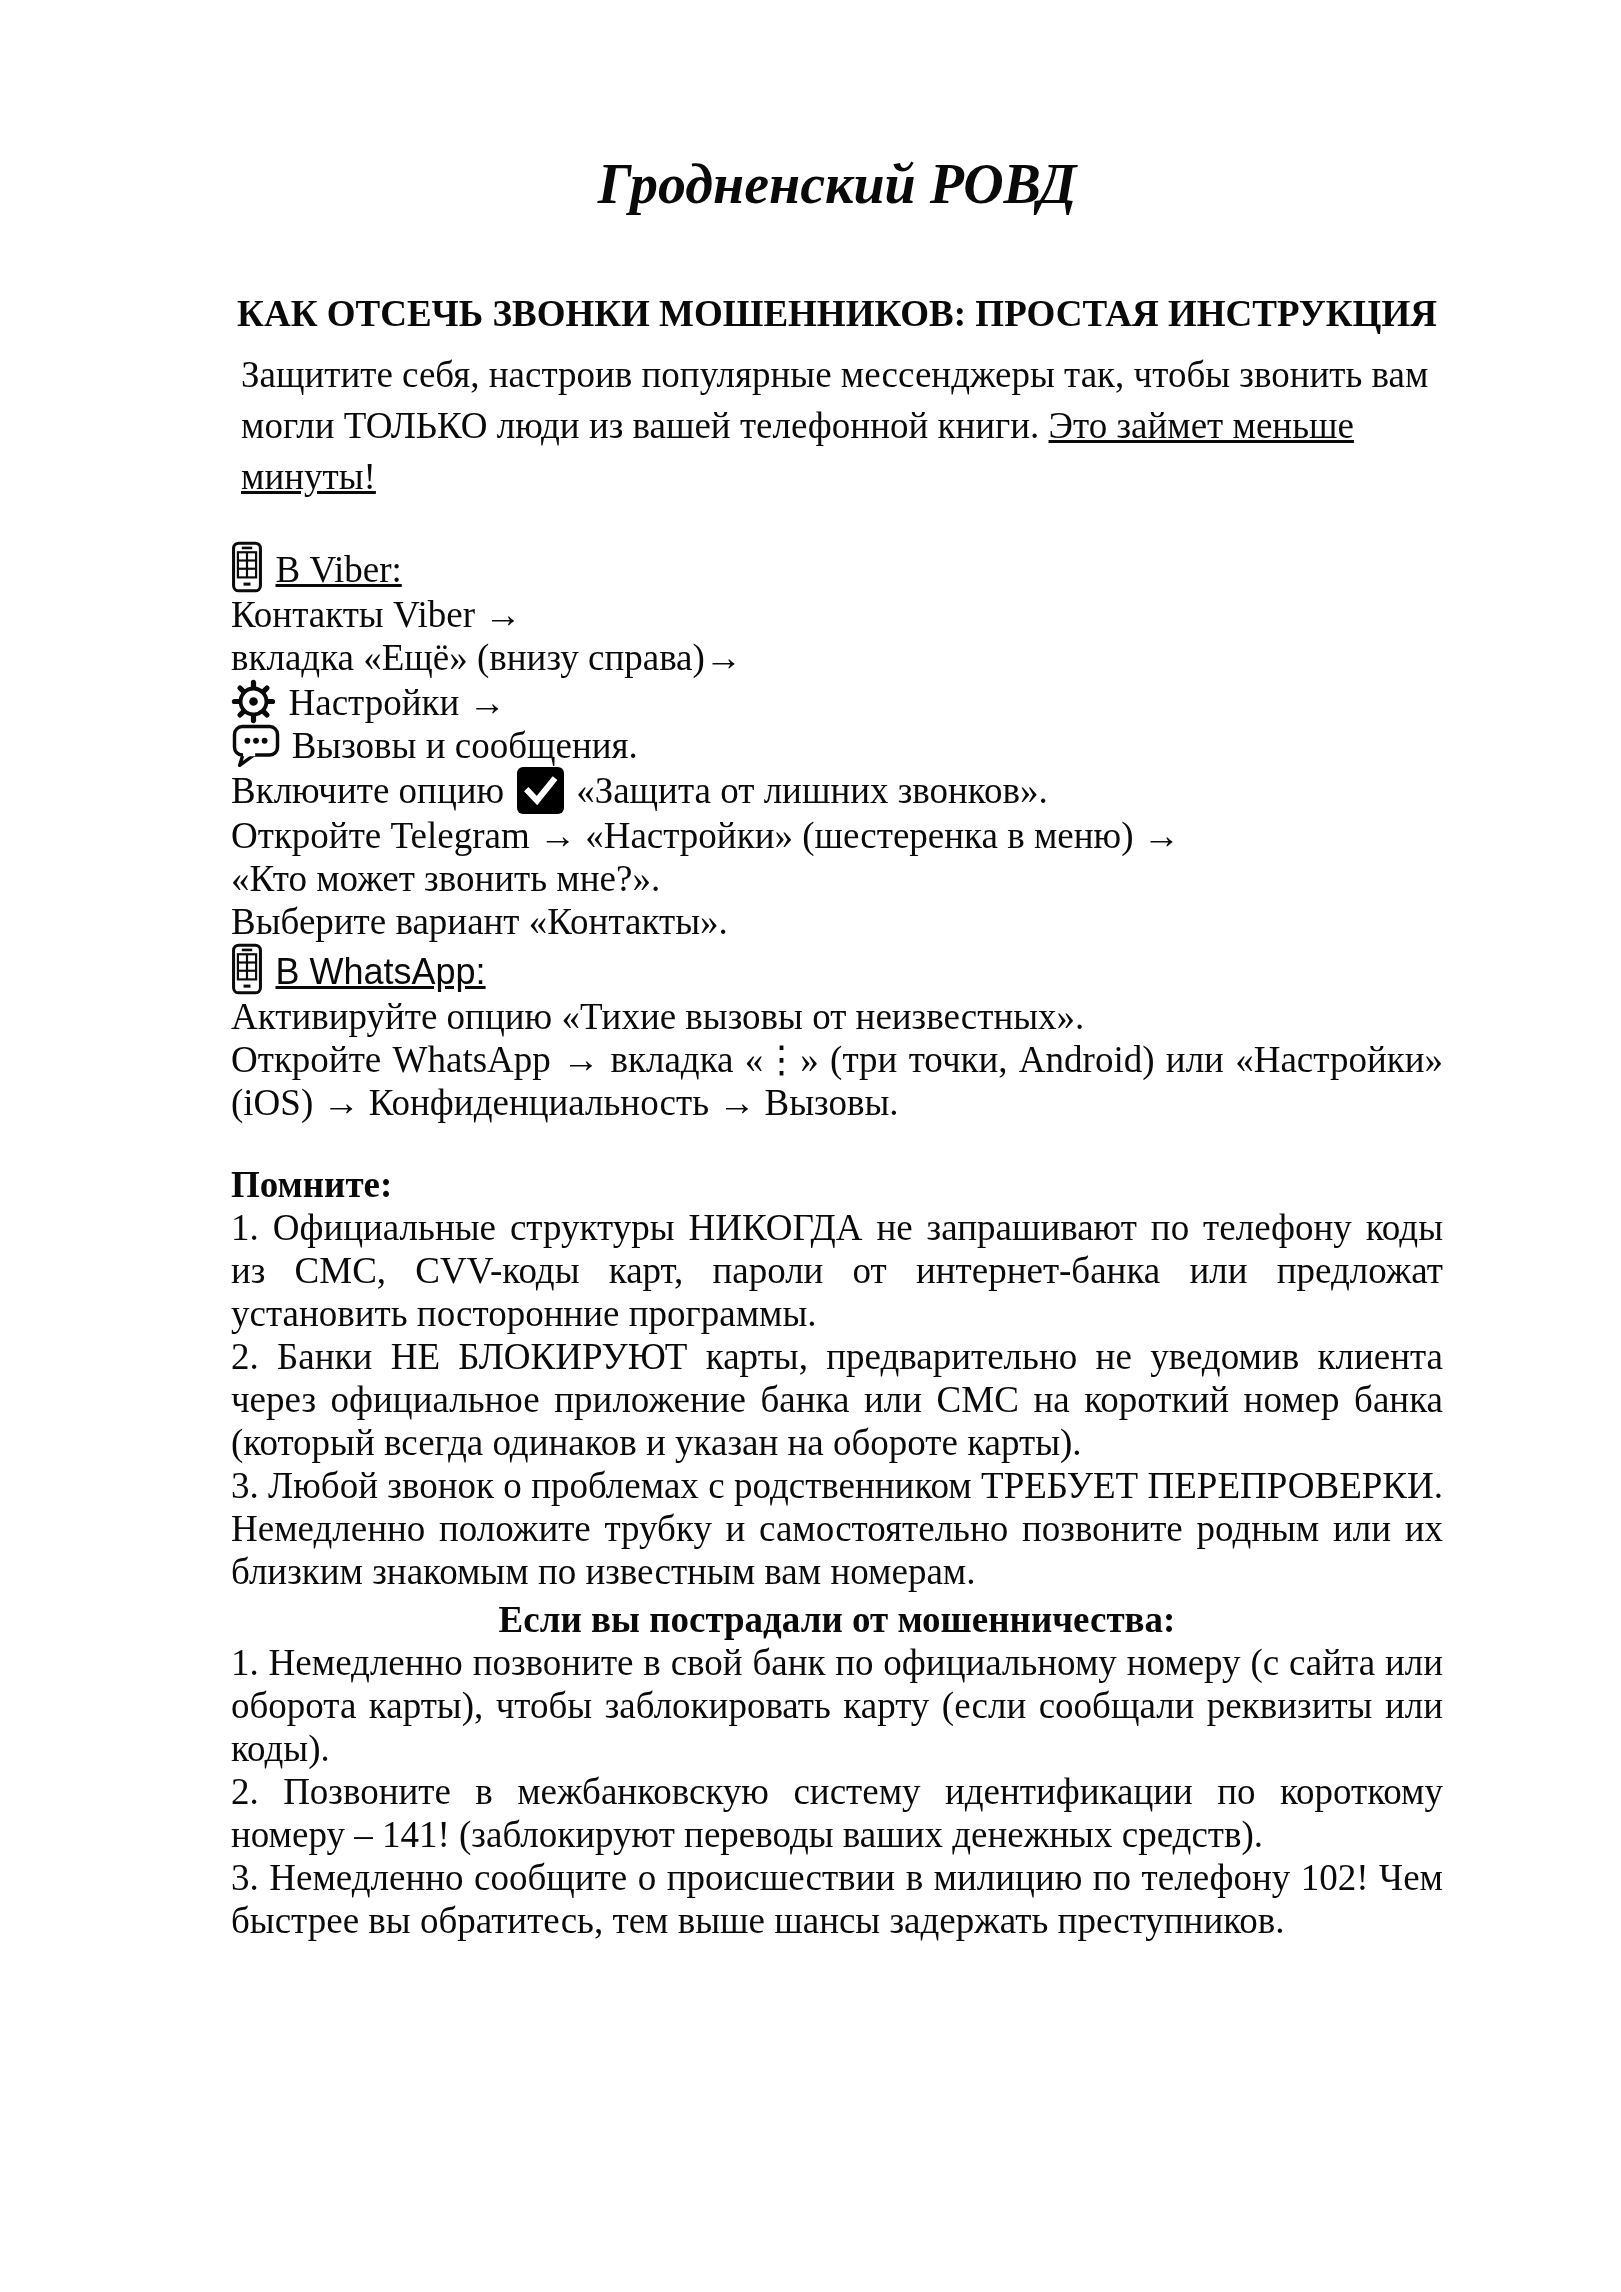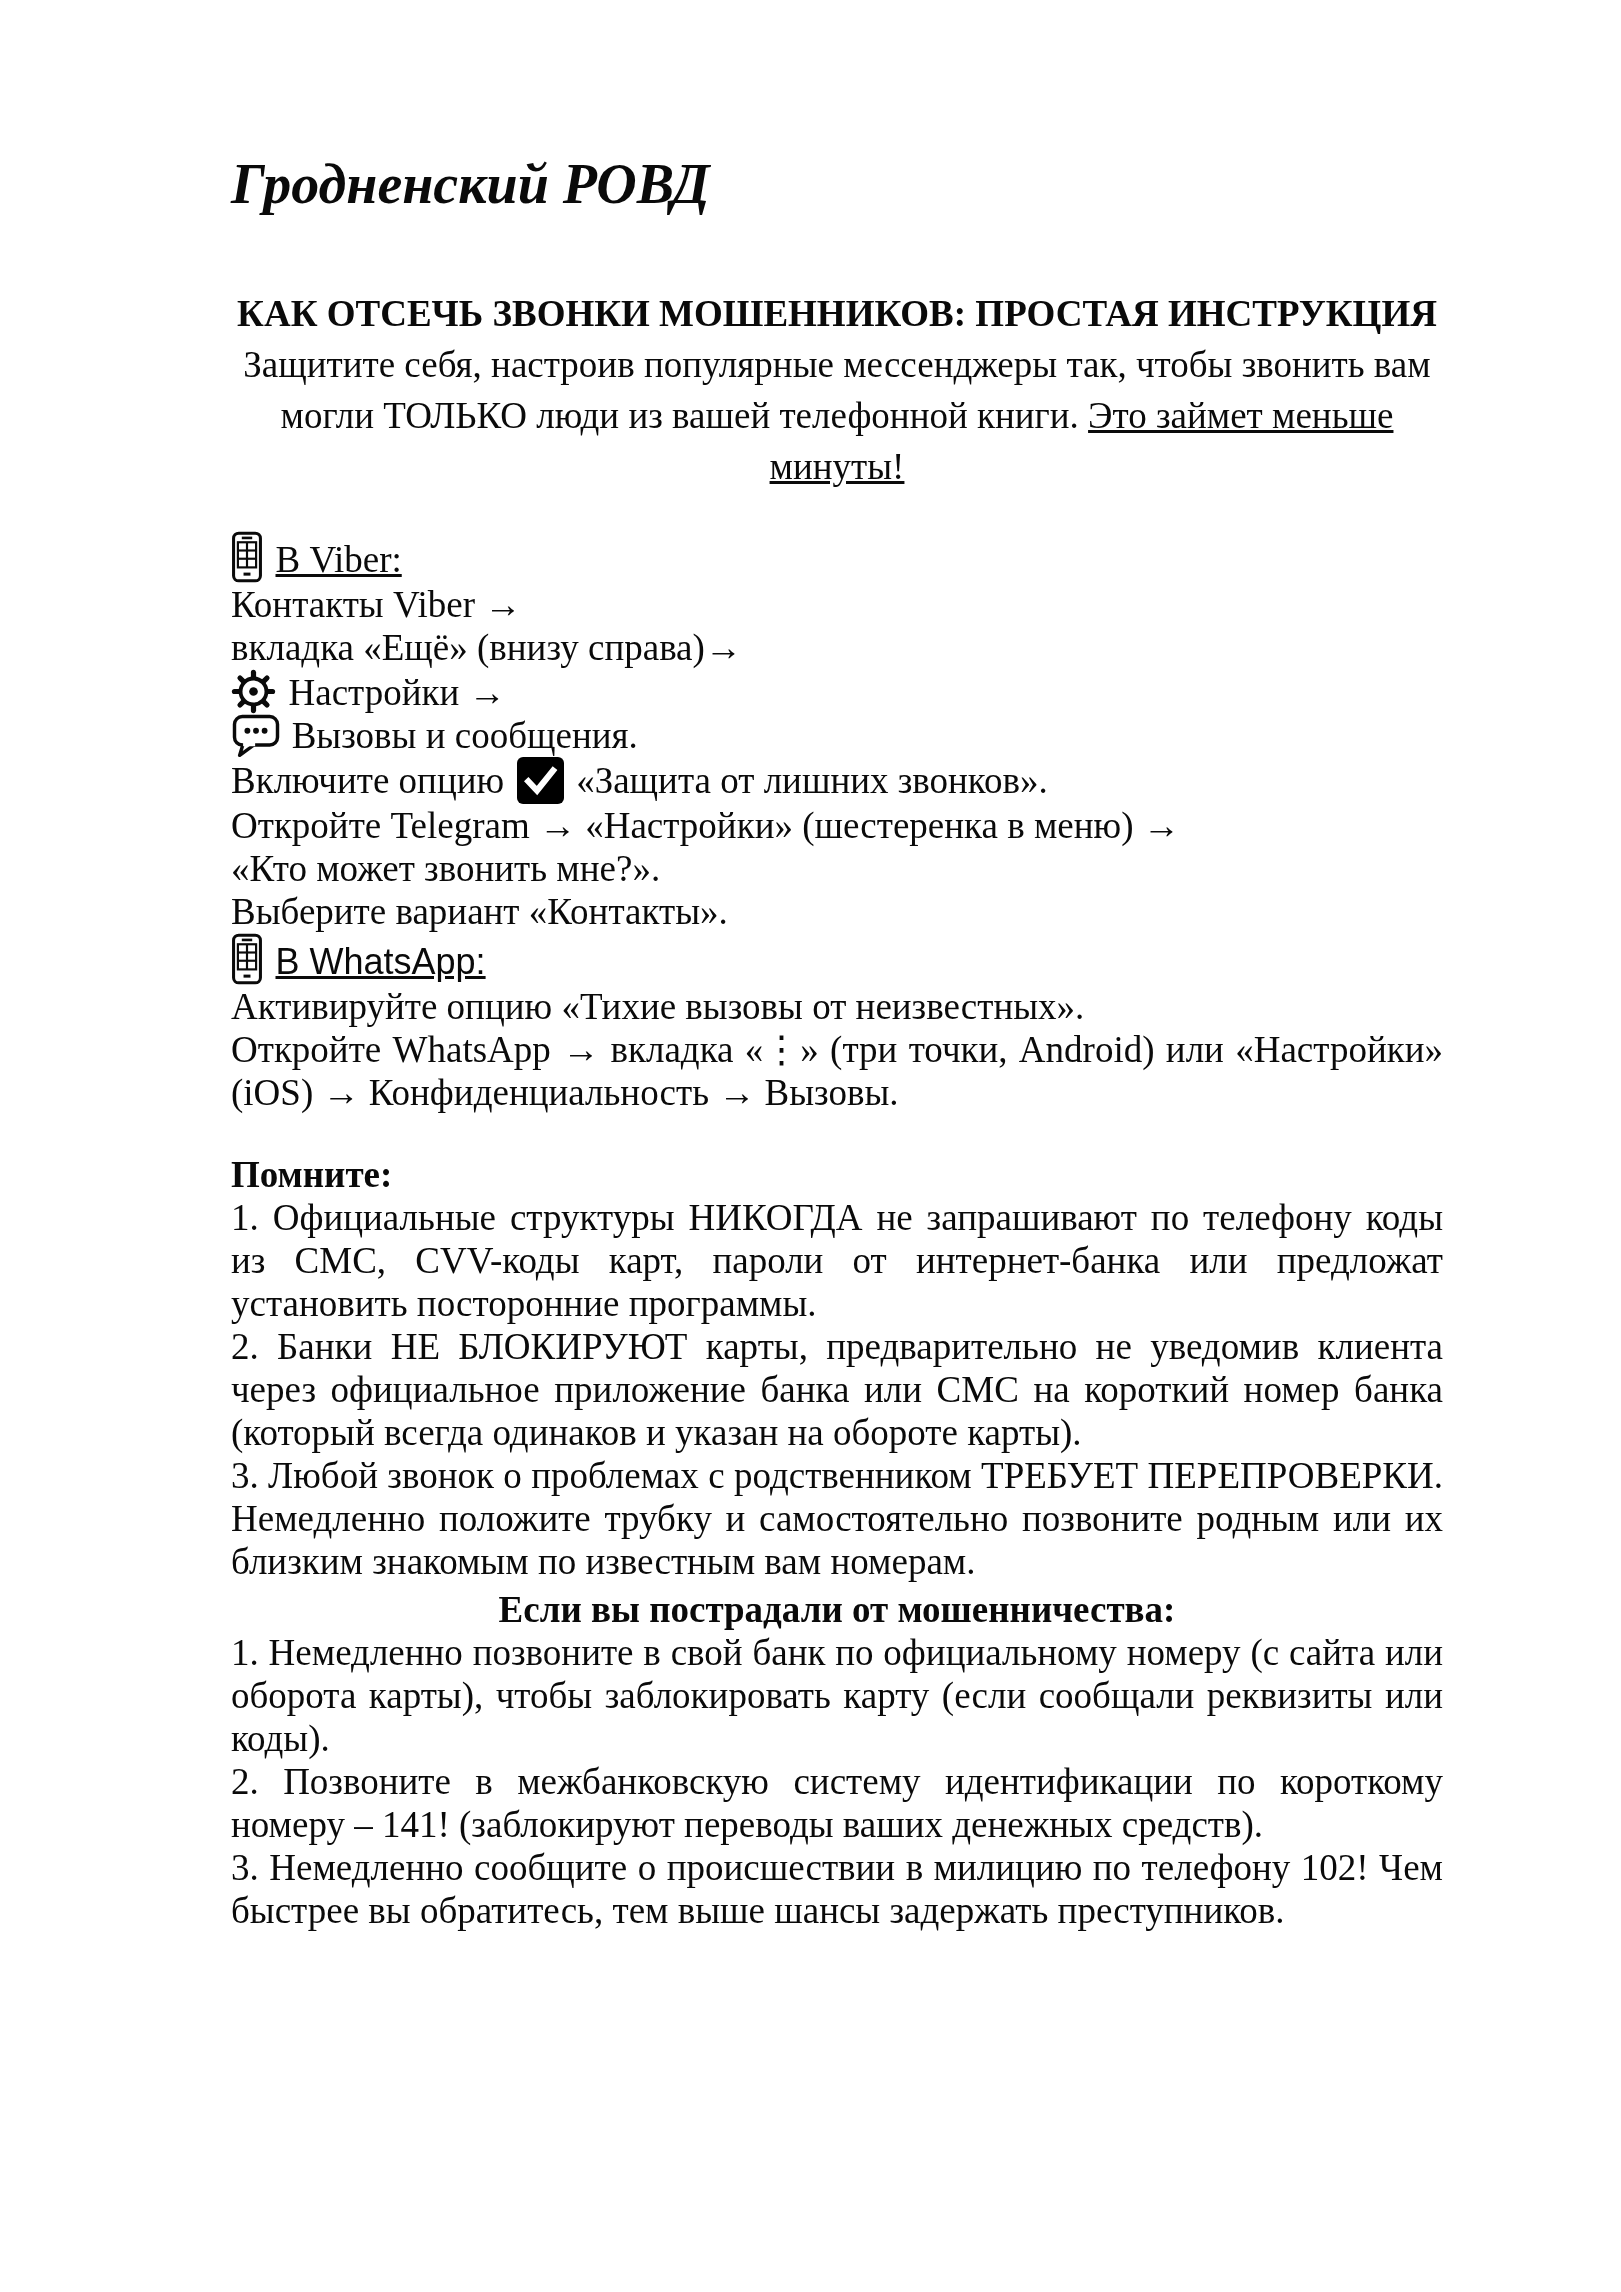--- a/index.html
+++ b/index.html
@@ -6,32 +6,32 @@
   .page{
     position:relative;
     width:1622px;height:2293px;
     background:#ffffff;color:#0a0a0a;
     font-family:"Liberation Serif","DejaVu Serif","DejaVu Sans",serif;
     box-sizing:border-box;
     padding:152px 179px 0 231px;
     overflow:hidden;
   }
   .doc-title{
-    margin:0;text-align:left;
+    margin:0;text-align:center;
     font-size:56px;line-height:64px;
     font-weight:700;font-style:italic;
     white-space:nowrap;
   }
   .main-heading{
     margin:72px 0 0 0;text-align:center;
     font-size:37px;line-height:51px;font-weight:700;
     white-space:nowrap;
   }
   .intro{
-    margin:0;text-align:center;
+    margin:10px;text-align:left;
     font-size:37px;line-height:51px;
   }
   .u{text-decoration:underline;}
   .u-thick{text-decoration-thickness:3.6px;}
 
   .steps{margin-top:39px;font-size:37px;line-height:43px;}
   .line{margin:0;}
   .sans-head{
     font-family:"Liberation Sans","DejaVu Sans",sans-serif;
     font-size:36px;

